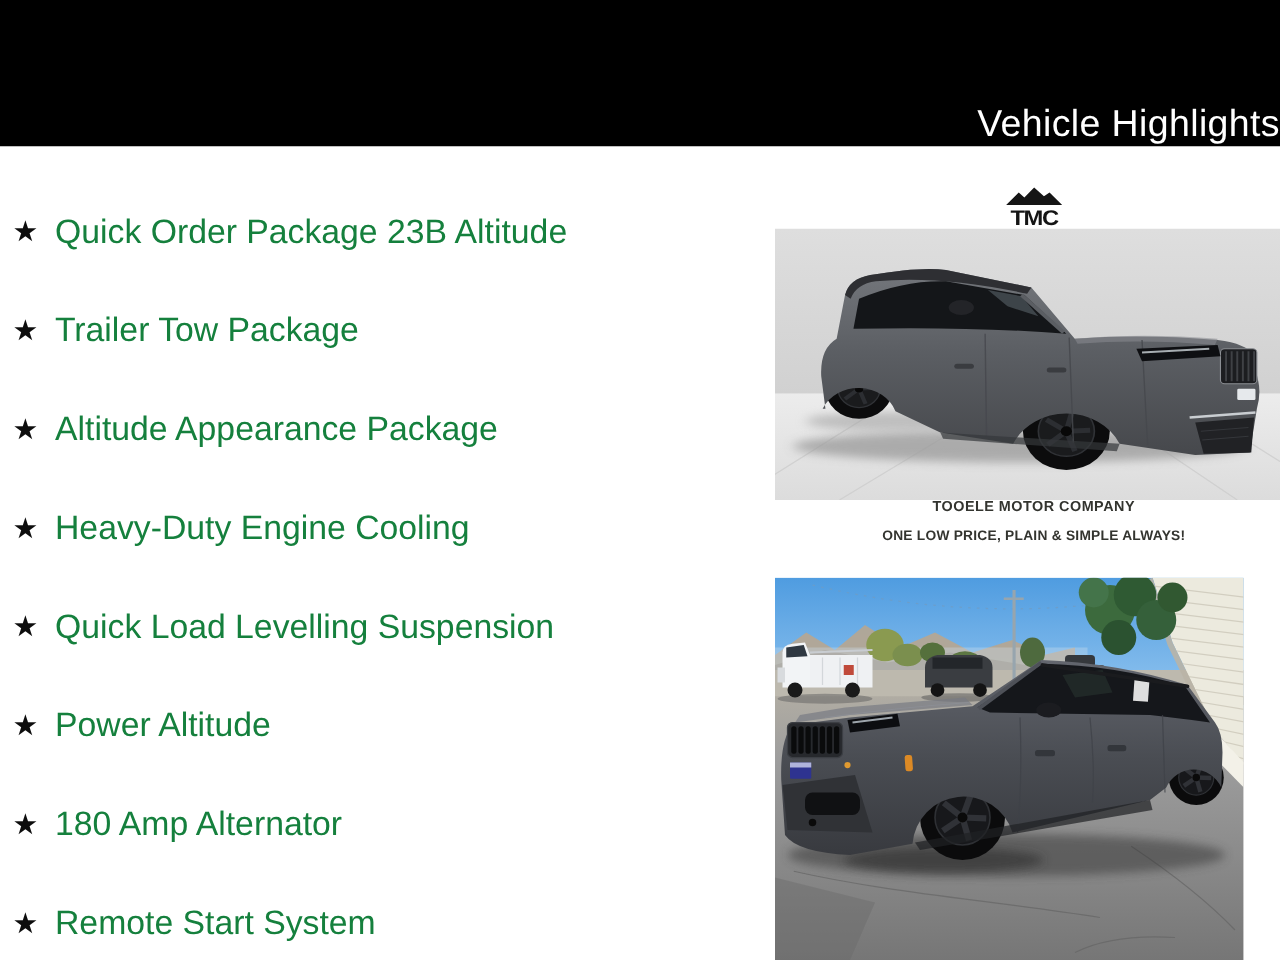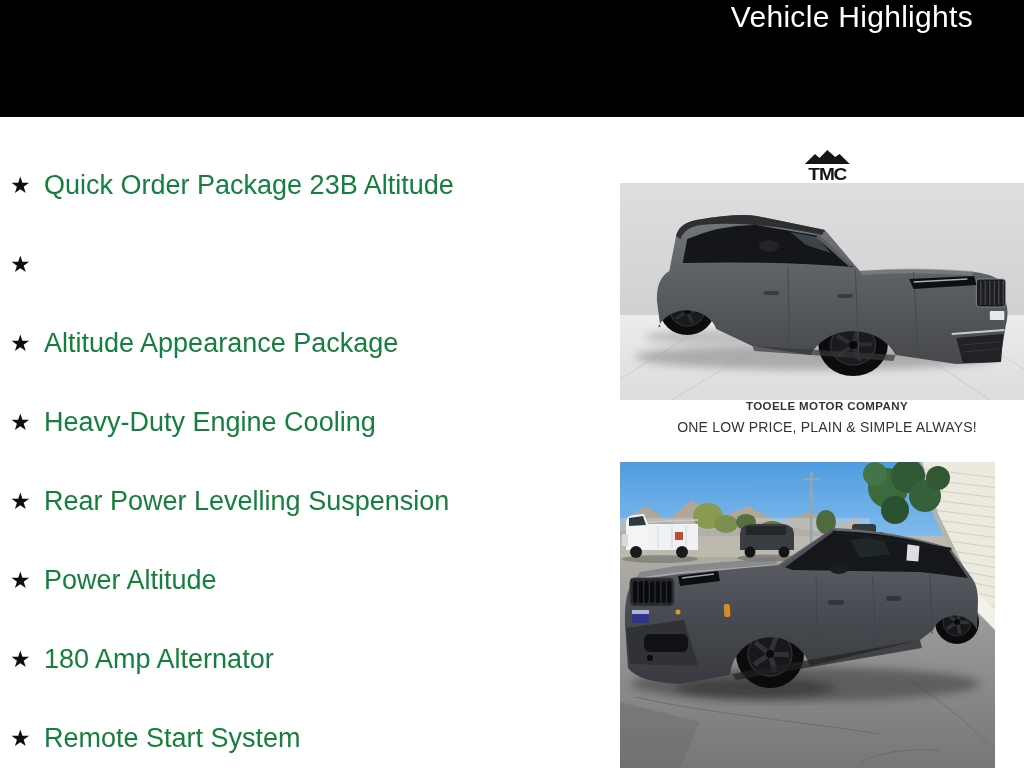--- a/index.html
+++ b/index.html
@@ -1,75 +1,76 @@
 <!DOCTYPE html>
 <html><head>
 <meta charset="utf-8">
 <style>
   html,body{margin:0;padding:0;background:#fff;}
   body{width:1024px;height:768px;overflow:hidden;font-family:"Liberation Sans",sans-serif;}
   .page{position:relative;width:1024px;height:768px;background:#fff;}
 
   
   .topbar{position:absolute;left:0;top:0;width:1024px;height:117px;background:#000;
-          display:flex;align-items:flex-start;justify-content:flex-end;box-sizing:border-box;padding-right:51px;}
+          display:flex;align-items:flex-end;justify-content:flex-end;box-sizing:border-box;}
   .topbar h1{margin:0;color:#fff;font-size:30px;font-weight:400;letter-spacing:.3px;}
 
   
   .features{position:absolute;left:10px;top:146px;margin:0;padding:0;list-style:none;width:560px;}
   .features li{height:79px;display:flex;align-items:center;}
   .features .star{display:inline-block;width:34px;font-size:23px;color:#0d0d0d;line-height:1;}
   .features .label{font-size:27px;color:#15803d;line-height:1.1;}
 
   
   .photo{position:absolute;margin:0;overflow:hidden;}
   .photo svg{display:block;width:100%;height:100%;}
   .photo-studio{left:620px;top:133px;width:418px;height:302px;}
   .photo-outdoor{left:620px;top:462px;width:375px;height:306px;}
 
   
   .dealer-band{position:absolute;left:0;bottom:0;width:100%;height:35px;background:#fff;
                display:flex;align-items:center;justify-content:space-between;box-sizing:border-box;
                padding:0 7px 0 3px;flex-direction:column;}
   .dealer-name{font-size:11.5px;font-weight:bold;letter-spacing:.4px;color:#33342f;}
-  .dealer-tagline{font-size:14px;font-weight:normal;letter-spacing:.2px;color:#33342f;}
+  .dealer-tagline{font-size:11px;font-weight:bold;letter-spacing:.2px;color:#33342f;}
 </style>
 </head>
 <body>
 
 <div class="page">
 
   <header class="topbar">
     <h1>Vehicle Highlights</h1>
   </header>
 
   <ul class="features">
 
       <li>
         <span class="star">★</span>
         <span class="label">Quick Order Package 23B Altitude</span>
       </li>
 
       <li>
         <span class="star">★</span>
+        <span class="label">Trailer Tow Package</span>
       </li>
 
       <li>
         <span class="star">★</span>
         <span class="label">Altitude Appearance Package</span>
       </li>
 
       <li>
         <span class="star">★</span>
         <span class="label">Heavy-Duty Engine Cooling</span>
       </li>
 
       <li>
         <span class="star">★</span>
-        <span class="label">Rear Power Levelling Suspension</span>
+        <span class="label">Quick Load Levelling Suspension</span>
       </li>
 
       <li>
         <span class="star">★</span>
         <span class="label">Power Altitude</span>
       </li>
 
       <li>
         <span class="star">★</span>
         <span class="label">180 Amp Alternator</span>

